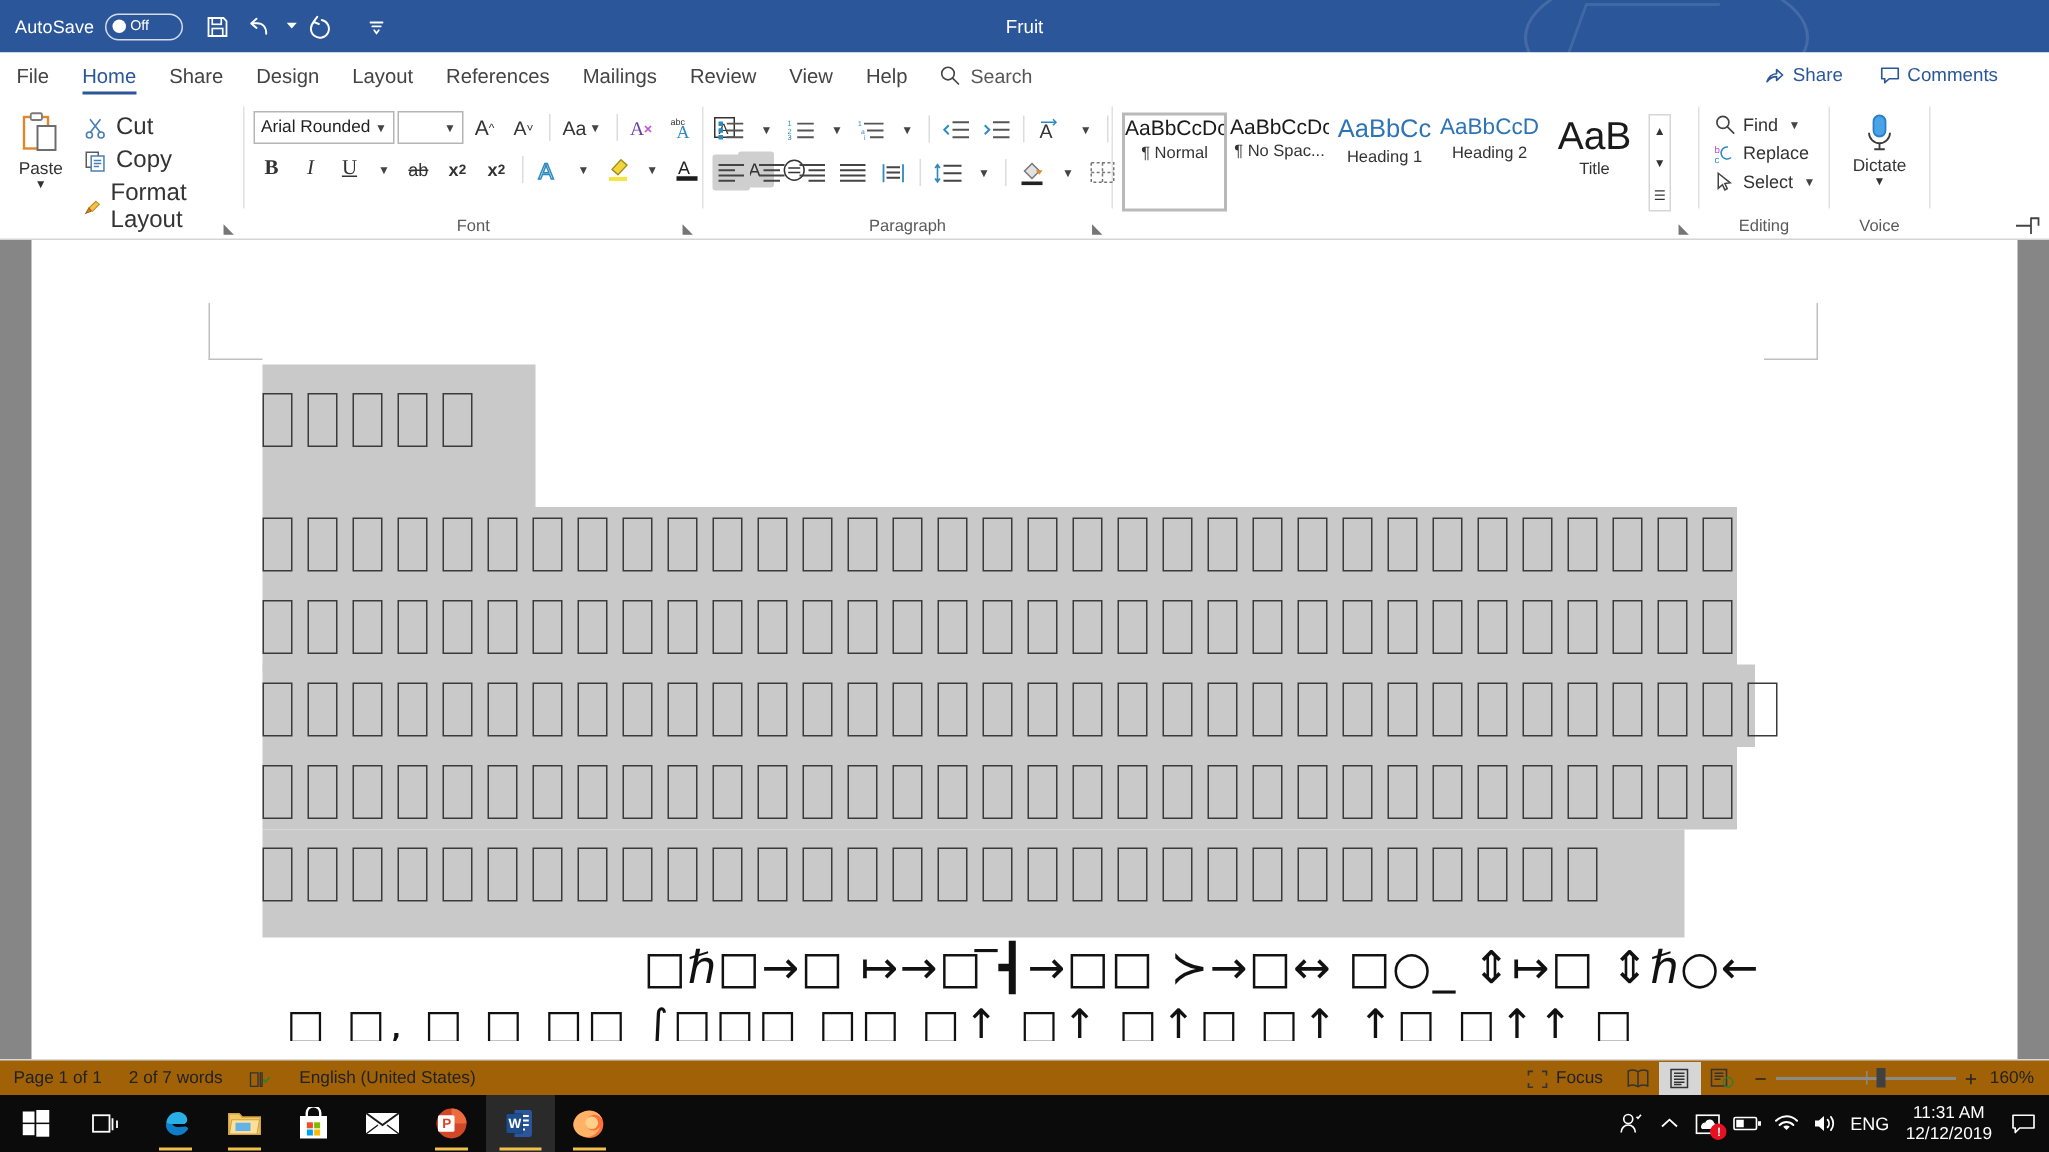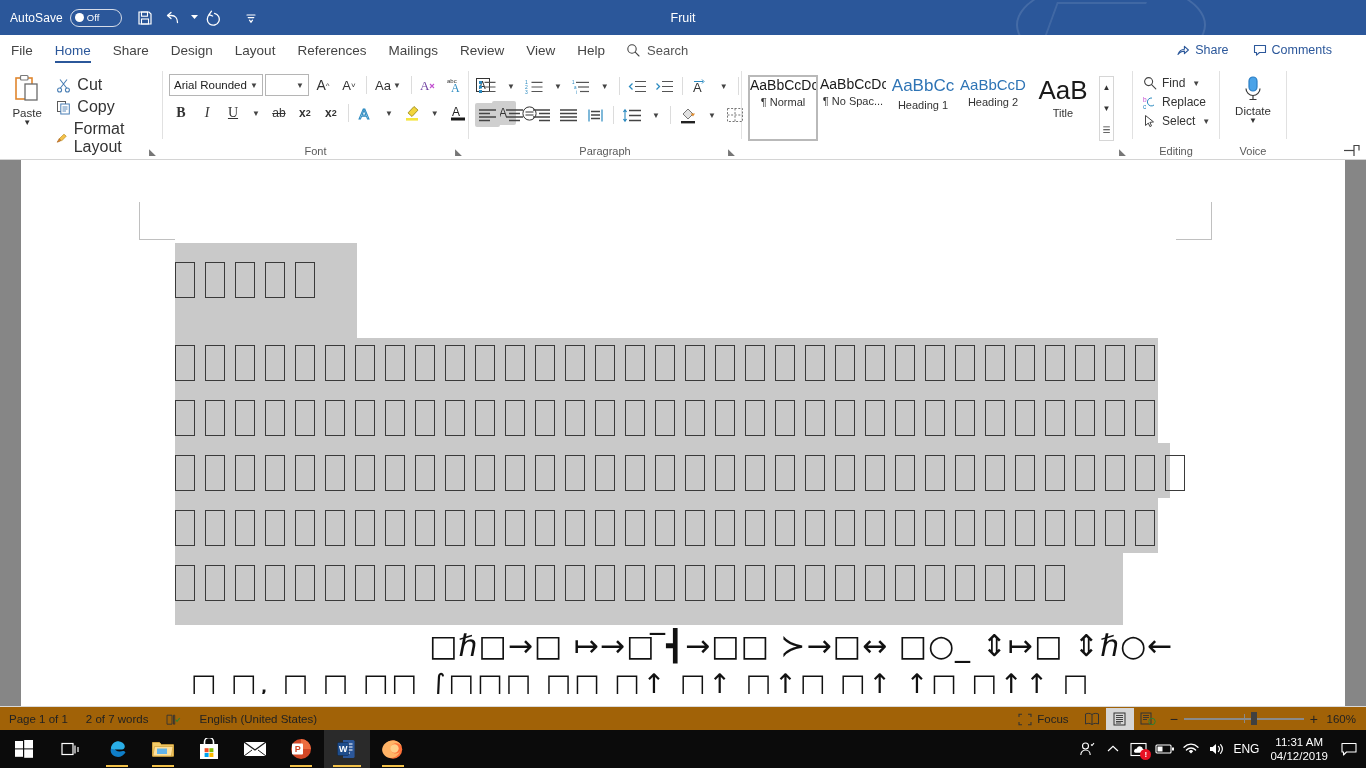--- a/index.html
+++ b/index.html
@@ -1062,21 +1062,21 @@
     </div>
     <div class="tray-ic">
       <svg width="18" height="14" viewBox="0 0 18 14">
           <path d="M2 5h2.6L8 2v10L4.6 9H2z" fill="#fff"></path>
           <path d="M10.4 4.4a4 4 0 0 1 0 5.2M12.6 2.6a7 7 0 0 1 0 8.8" fill="none" stroke="#fff" stroke-width="1.2" stroke-linecap="round"></path>
         </svg>
     </div>
     <div class="tray-ic" style="width:32px;font-size:12px">ENG</div>
     <div class="clock">
       <span>11:31 AM</span>
-      <span>04/12/2019</span>
+      <span>12/12/2019</span>
     </div>
     <div class="notif">
       <svg width="16" height="14" viewBox="0 0 16 14">
           <path d="M1 1.5h14v8.5H5.5L2.5 13V10H1z" fill="none" stroke="#fff" stroke-width="1.1" stroke-linejoin="round"></path>
         </svg>
     </div>
   </div>
 </div>
 
 </body></html>

